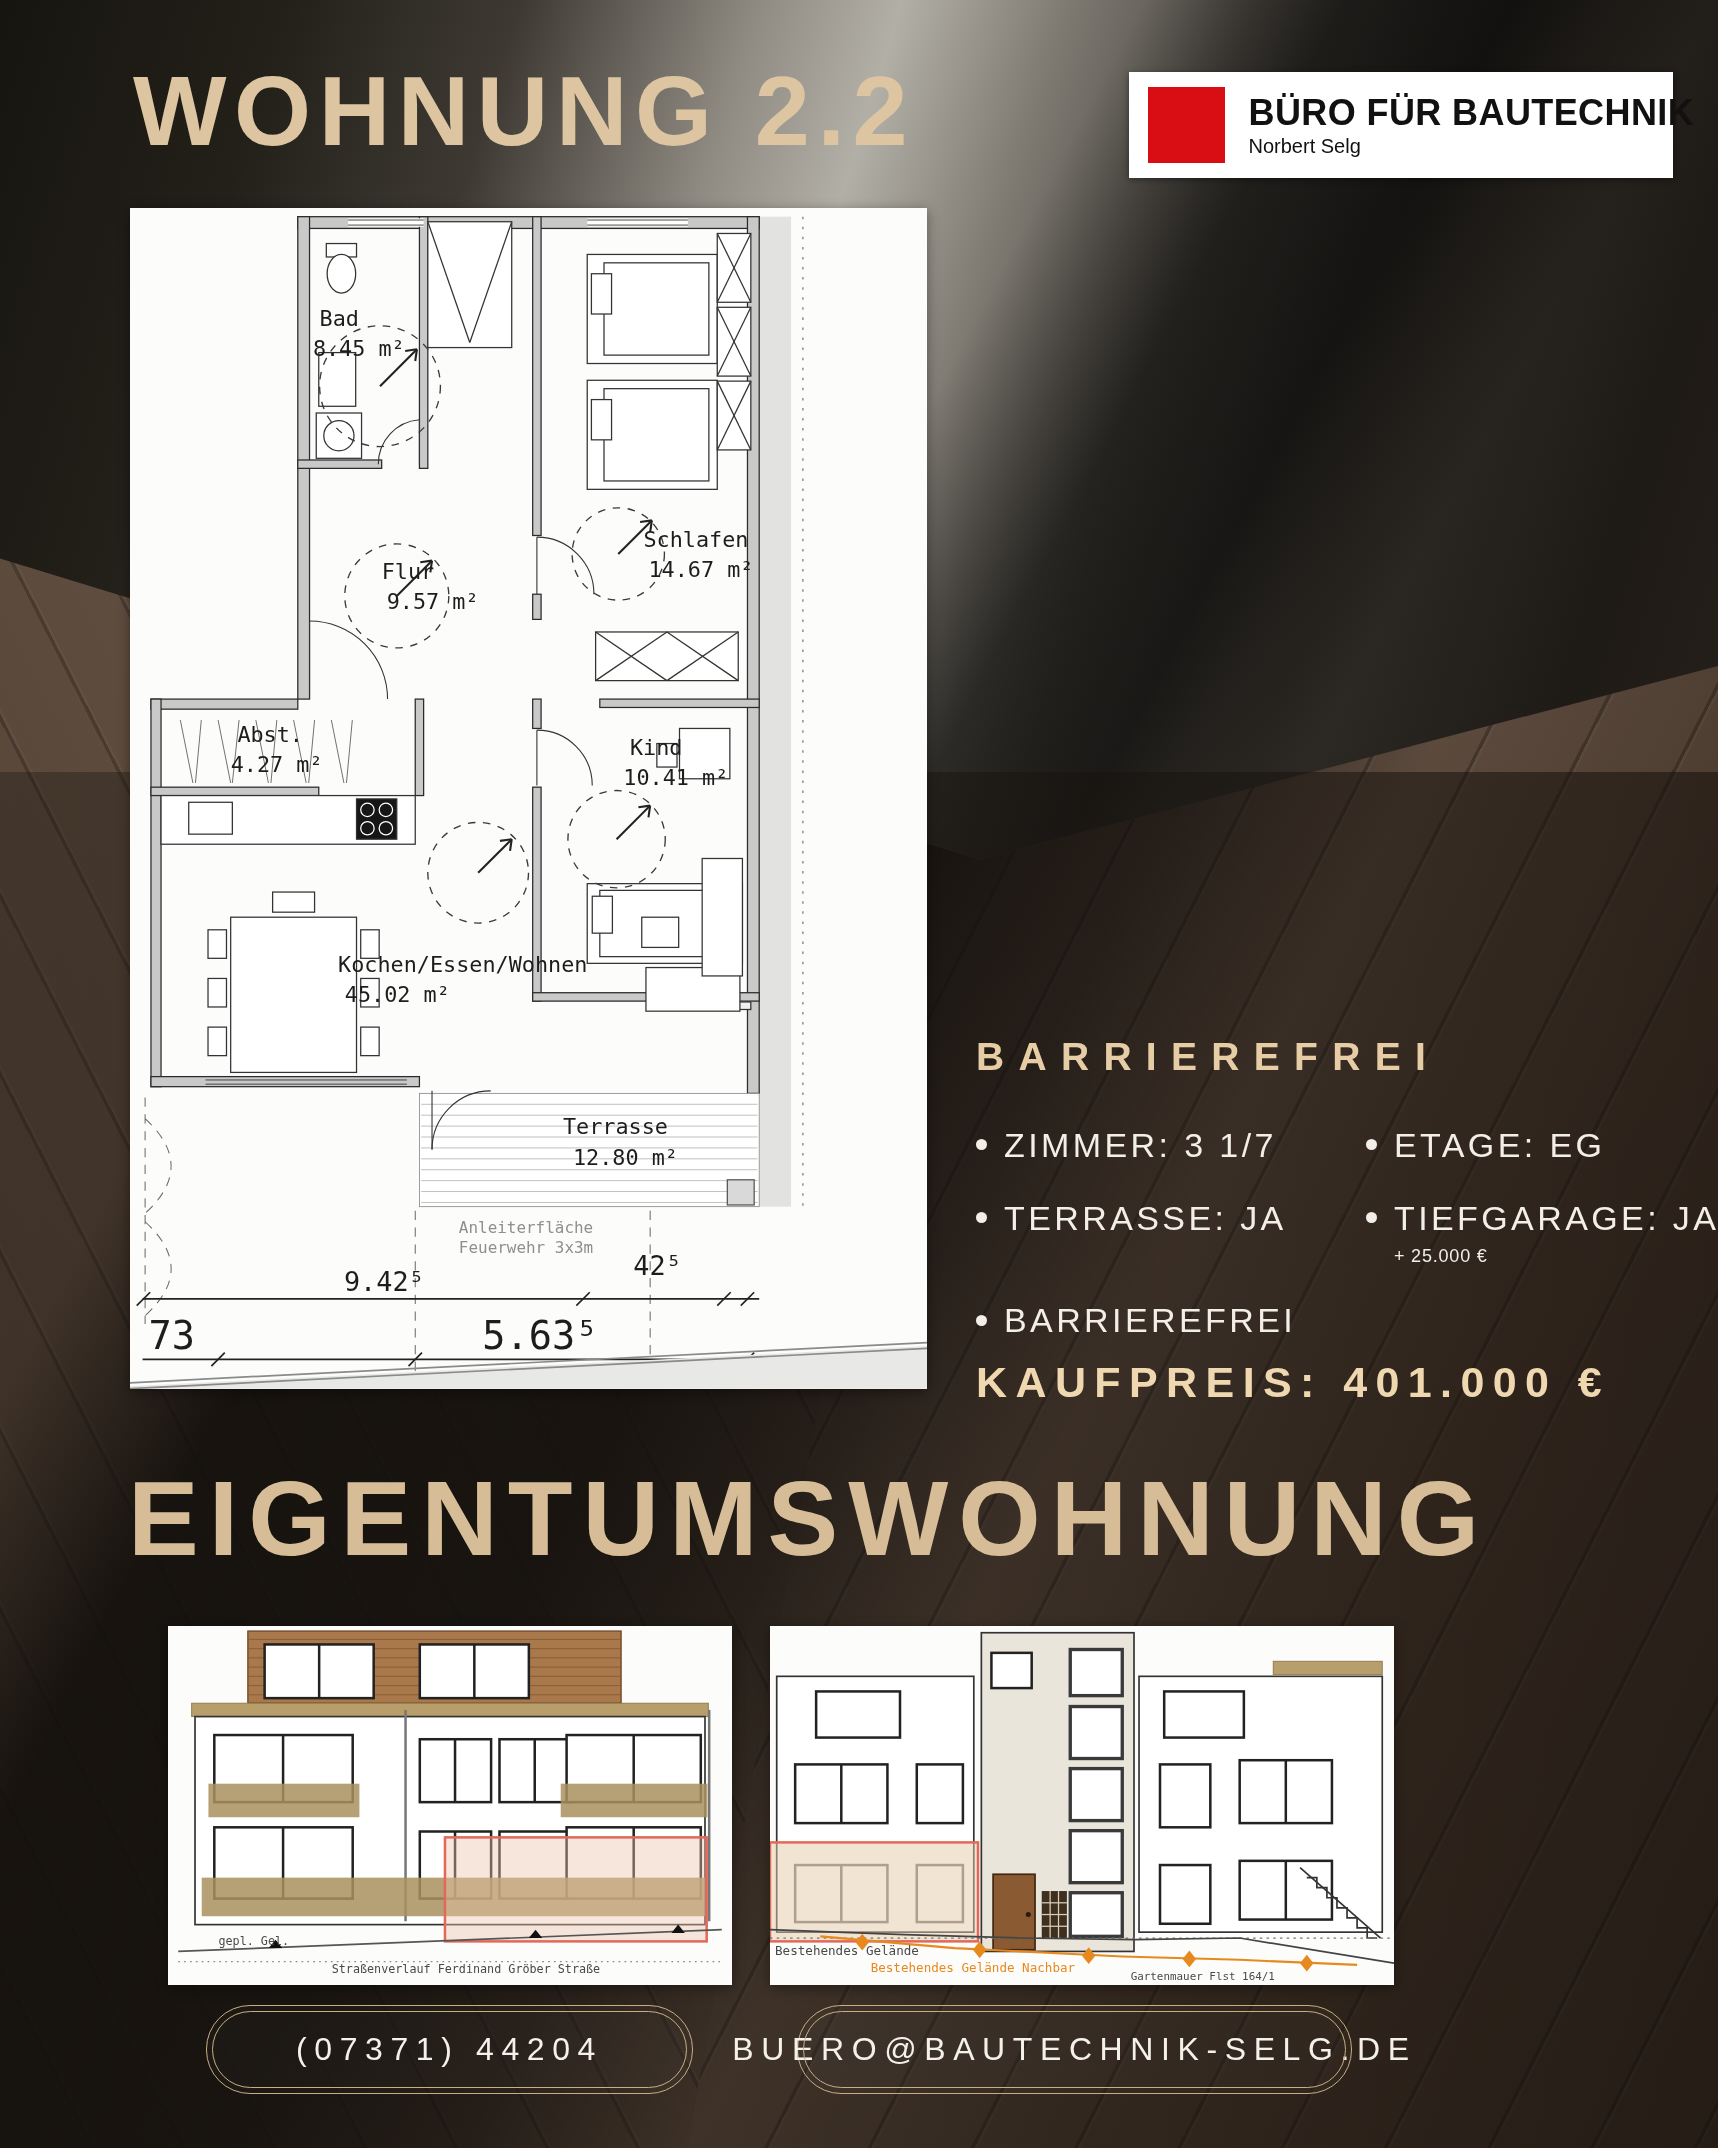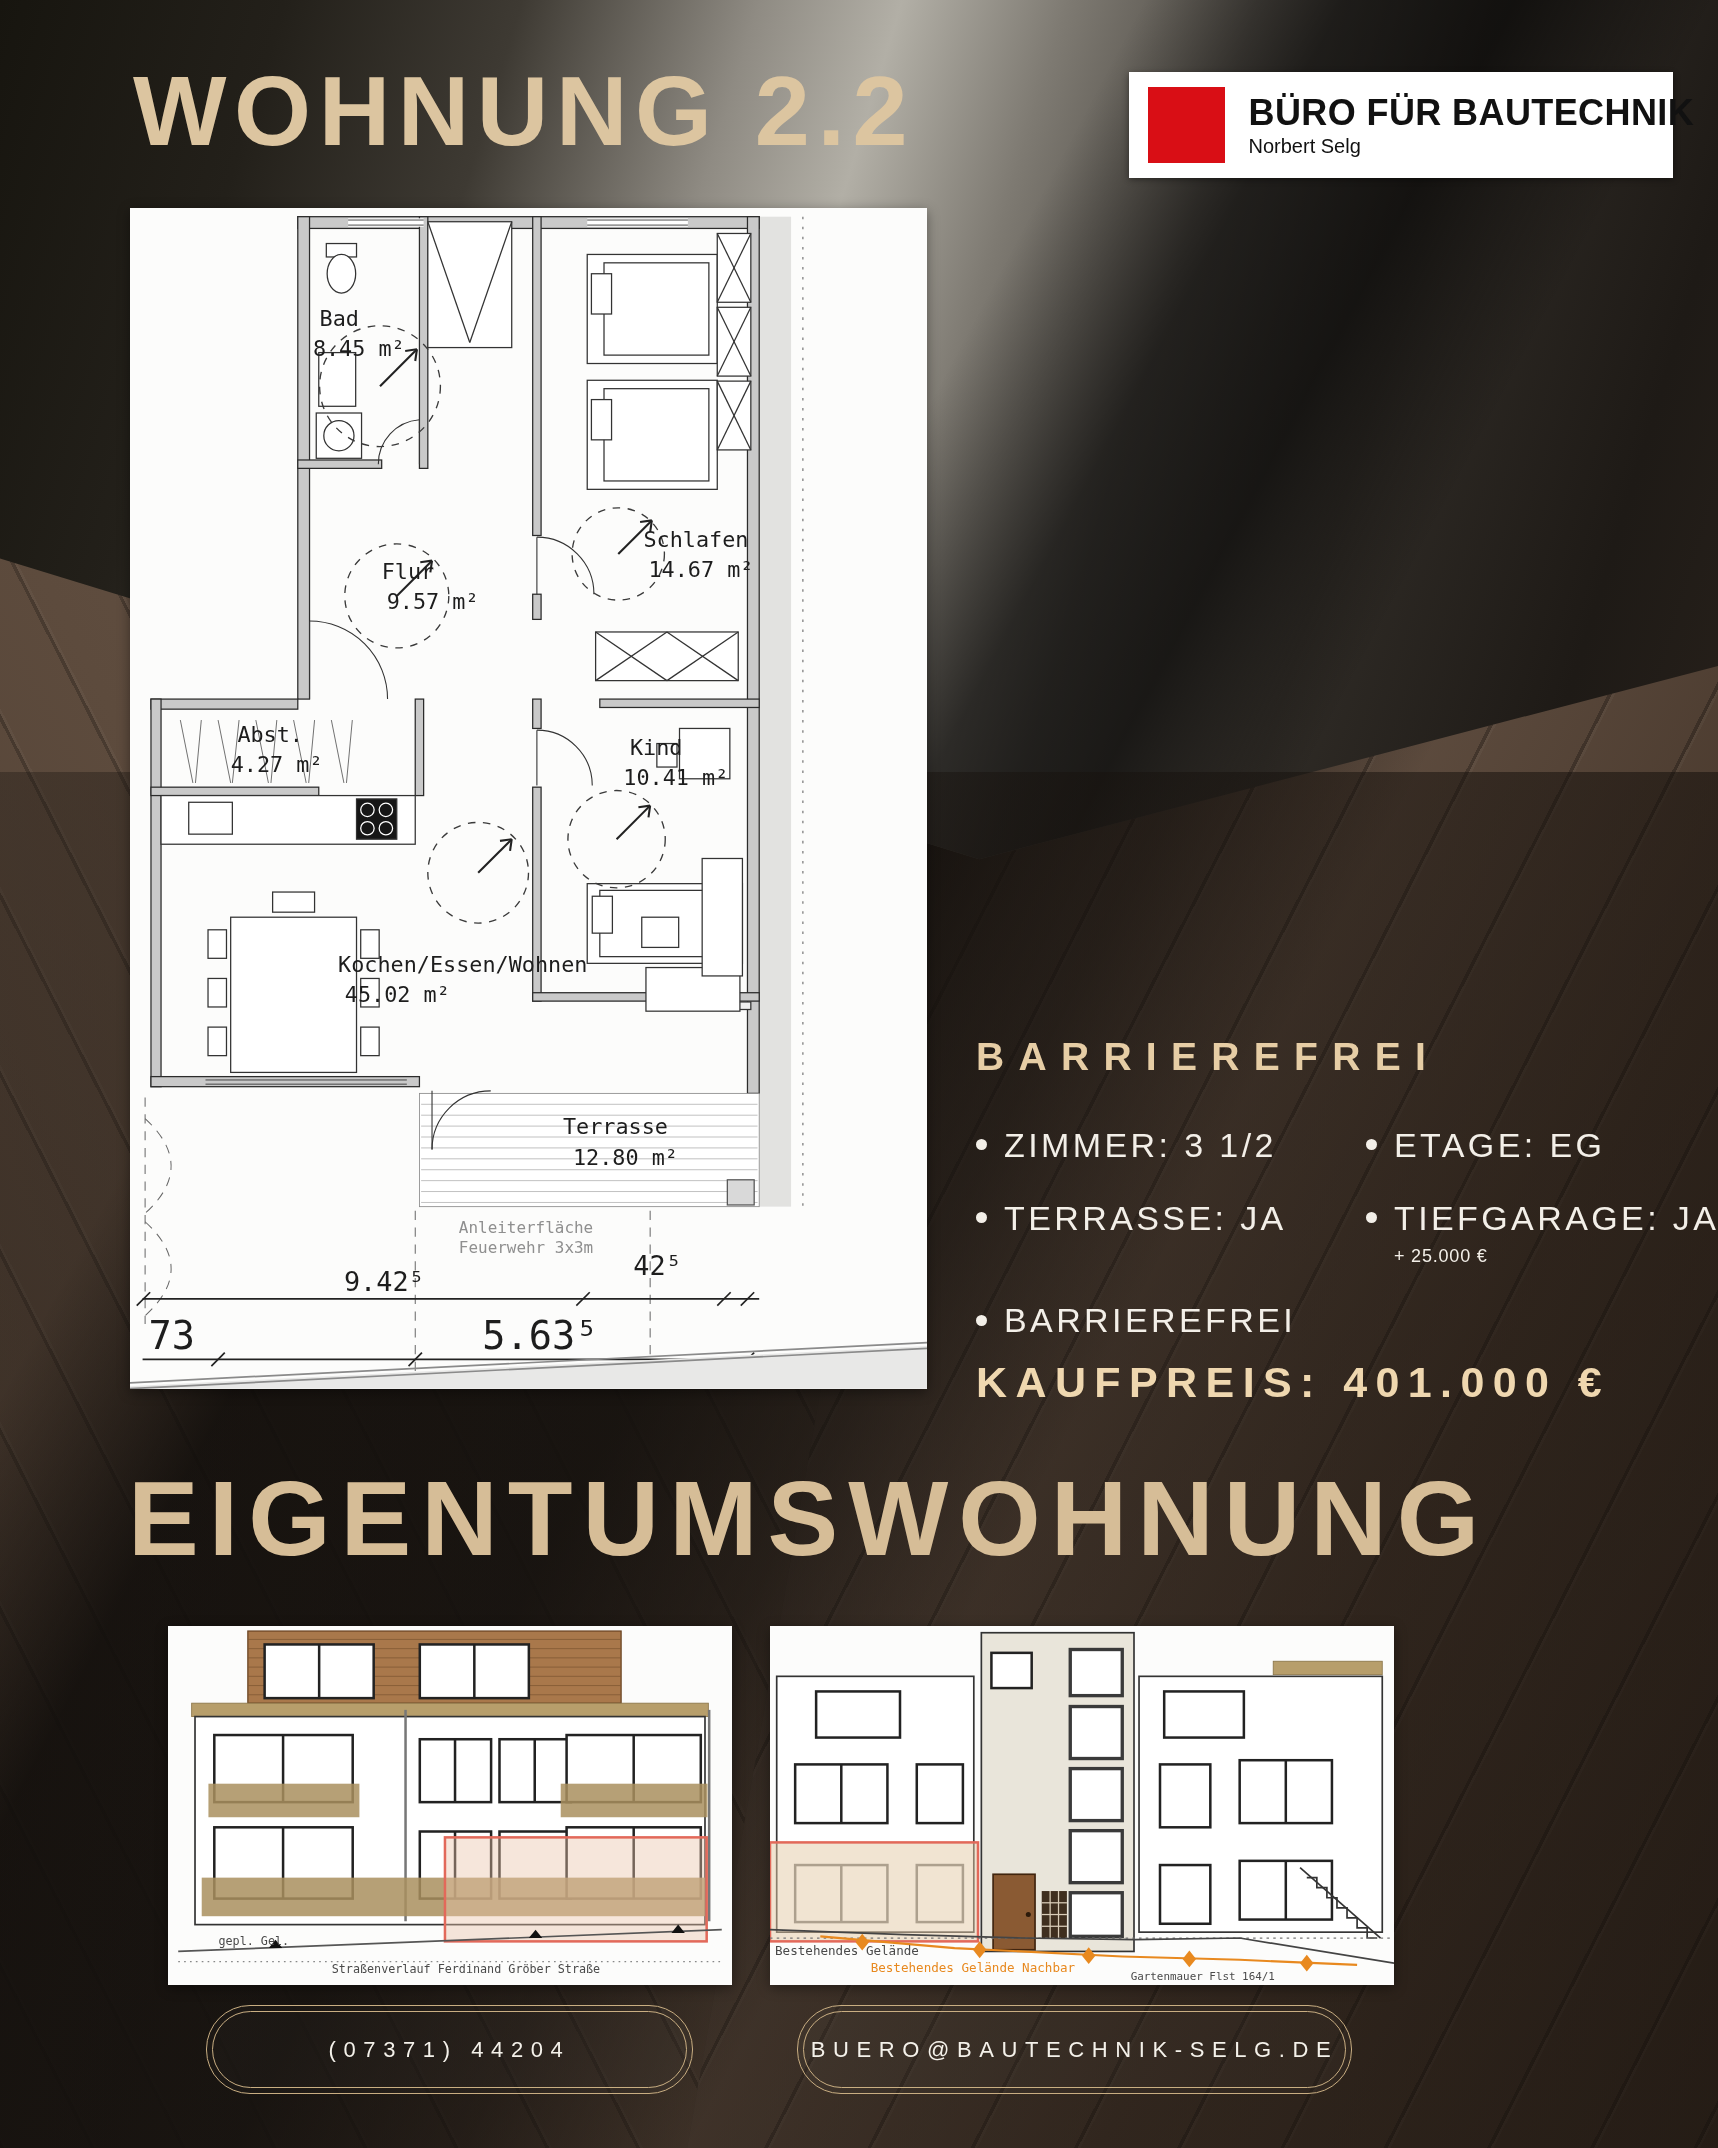--- a/index.html
+++ b/index.html
@@ -102,21 +102,21 @@
     border:1.7px solid #c9ae82; border-radius:44px;
     display:flex; align-items:center; justify-content:center;
     color:#f4f1ea; background:rgba(255,255,255,0.02);
   }
   .pill::before {
     content:""; position:absolute; inset:5px;
     border:1.7px solid #c9ae82; border-radius:39px;
   }
   .pill-phone { left:206px; top:2005px; width:487px; }
   .pill-email { left:797px; top:2005px; width:555px; }
-  .pill-text { font-size:22px; letter-spacing:7.6px; white-space:nowrap; }
+  .pill-text { font-size:32px; letter-spacing:7.6px; white-space:nowrap; }
 </style>
 </head>
 <body>
 
 <div class="bg-layer bg-wood-left"></div>
 <div class="bg-layer bg-wood-right"></div>
 <div class="bg-layer bg-beam"></div>
 <div class="bg-layer bg-stone"></div>
 <div class="bg-layer bg-stone-streak"></div>
 <div class="bg-layer bg-veil"></div>
@@ -349,21 +349,21 @@
   <line x1="0" y1="1400" x2="950" y2="1352" stroke="#8a8a8a" stroke-width="2"></line>
   <line x1="0" y1="1407" x2="950" y2="1359" stroke="#8a8a8a" stroke-width="2"></line>
 </svg>
 </div>
 
 <div class="abs props-heading">BARRIEREFREI</div>
 
 <div class="abs props-grid">
   <div class="prop-item">
     <span class="prop-dot"></span>
-    <span class="prop-label">ZIMMER: 3 1/2</span>
+    <span class="prop-label">ZIMMER: 3 1/7</span>
   </div>
   <div class="prop-item">
     <span class="prop-dot"></span>
     <span class="prop-label">ETAGE: EG</span>
   </div>
   <div class="prop-item">
     <span class="prop-dot"></span>
     <span class="prop-label">TERRASSE: JA</span>
   </div>
   <div class="prop-item">

